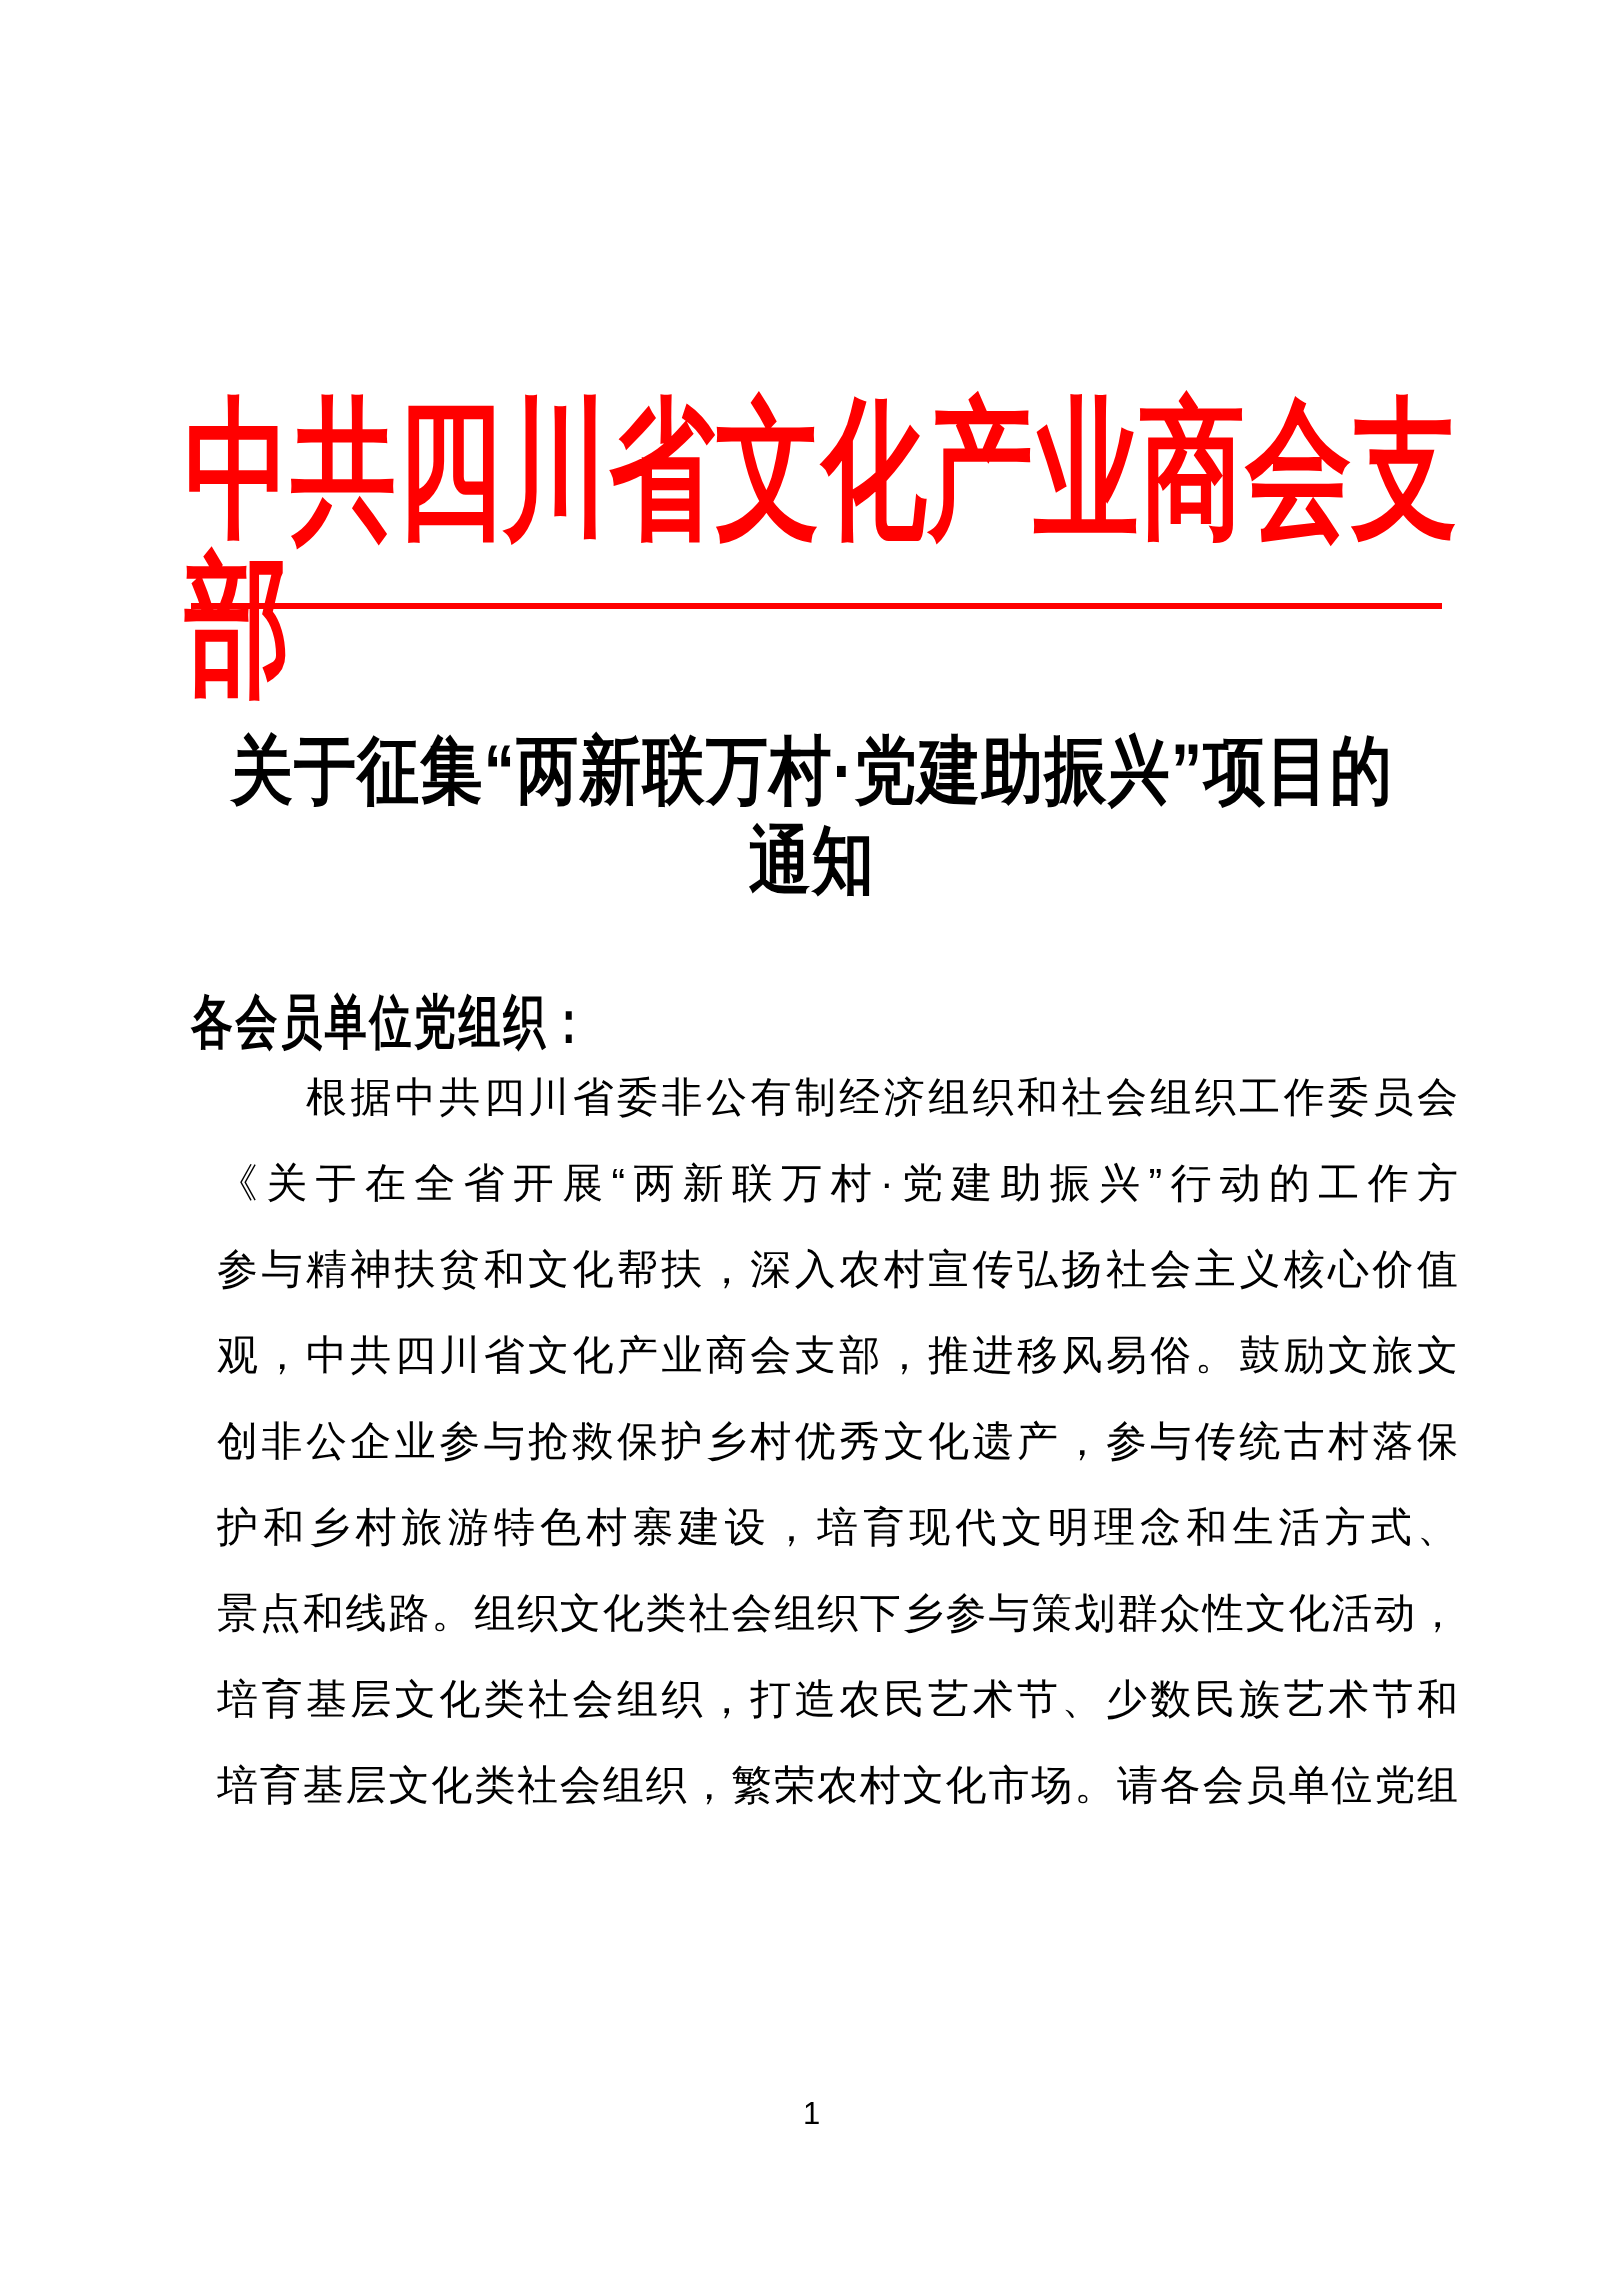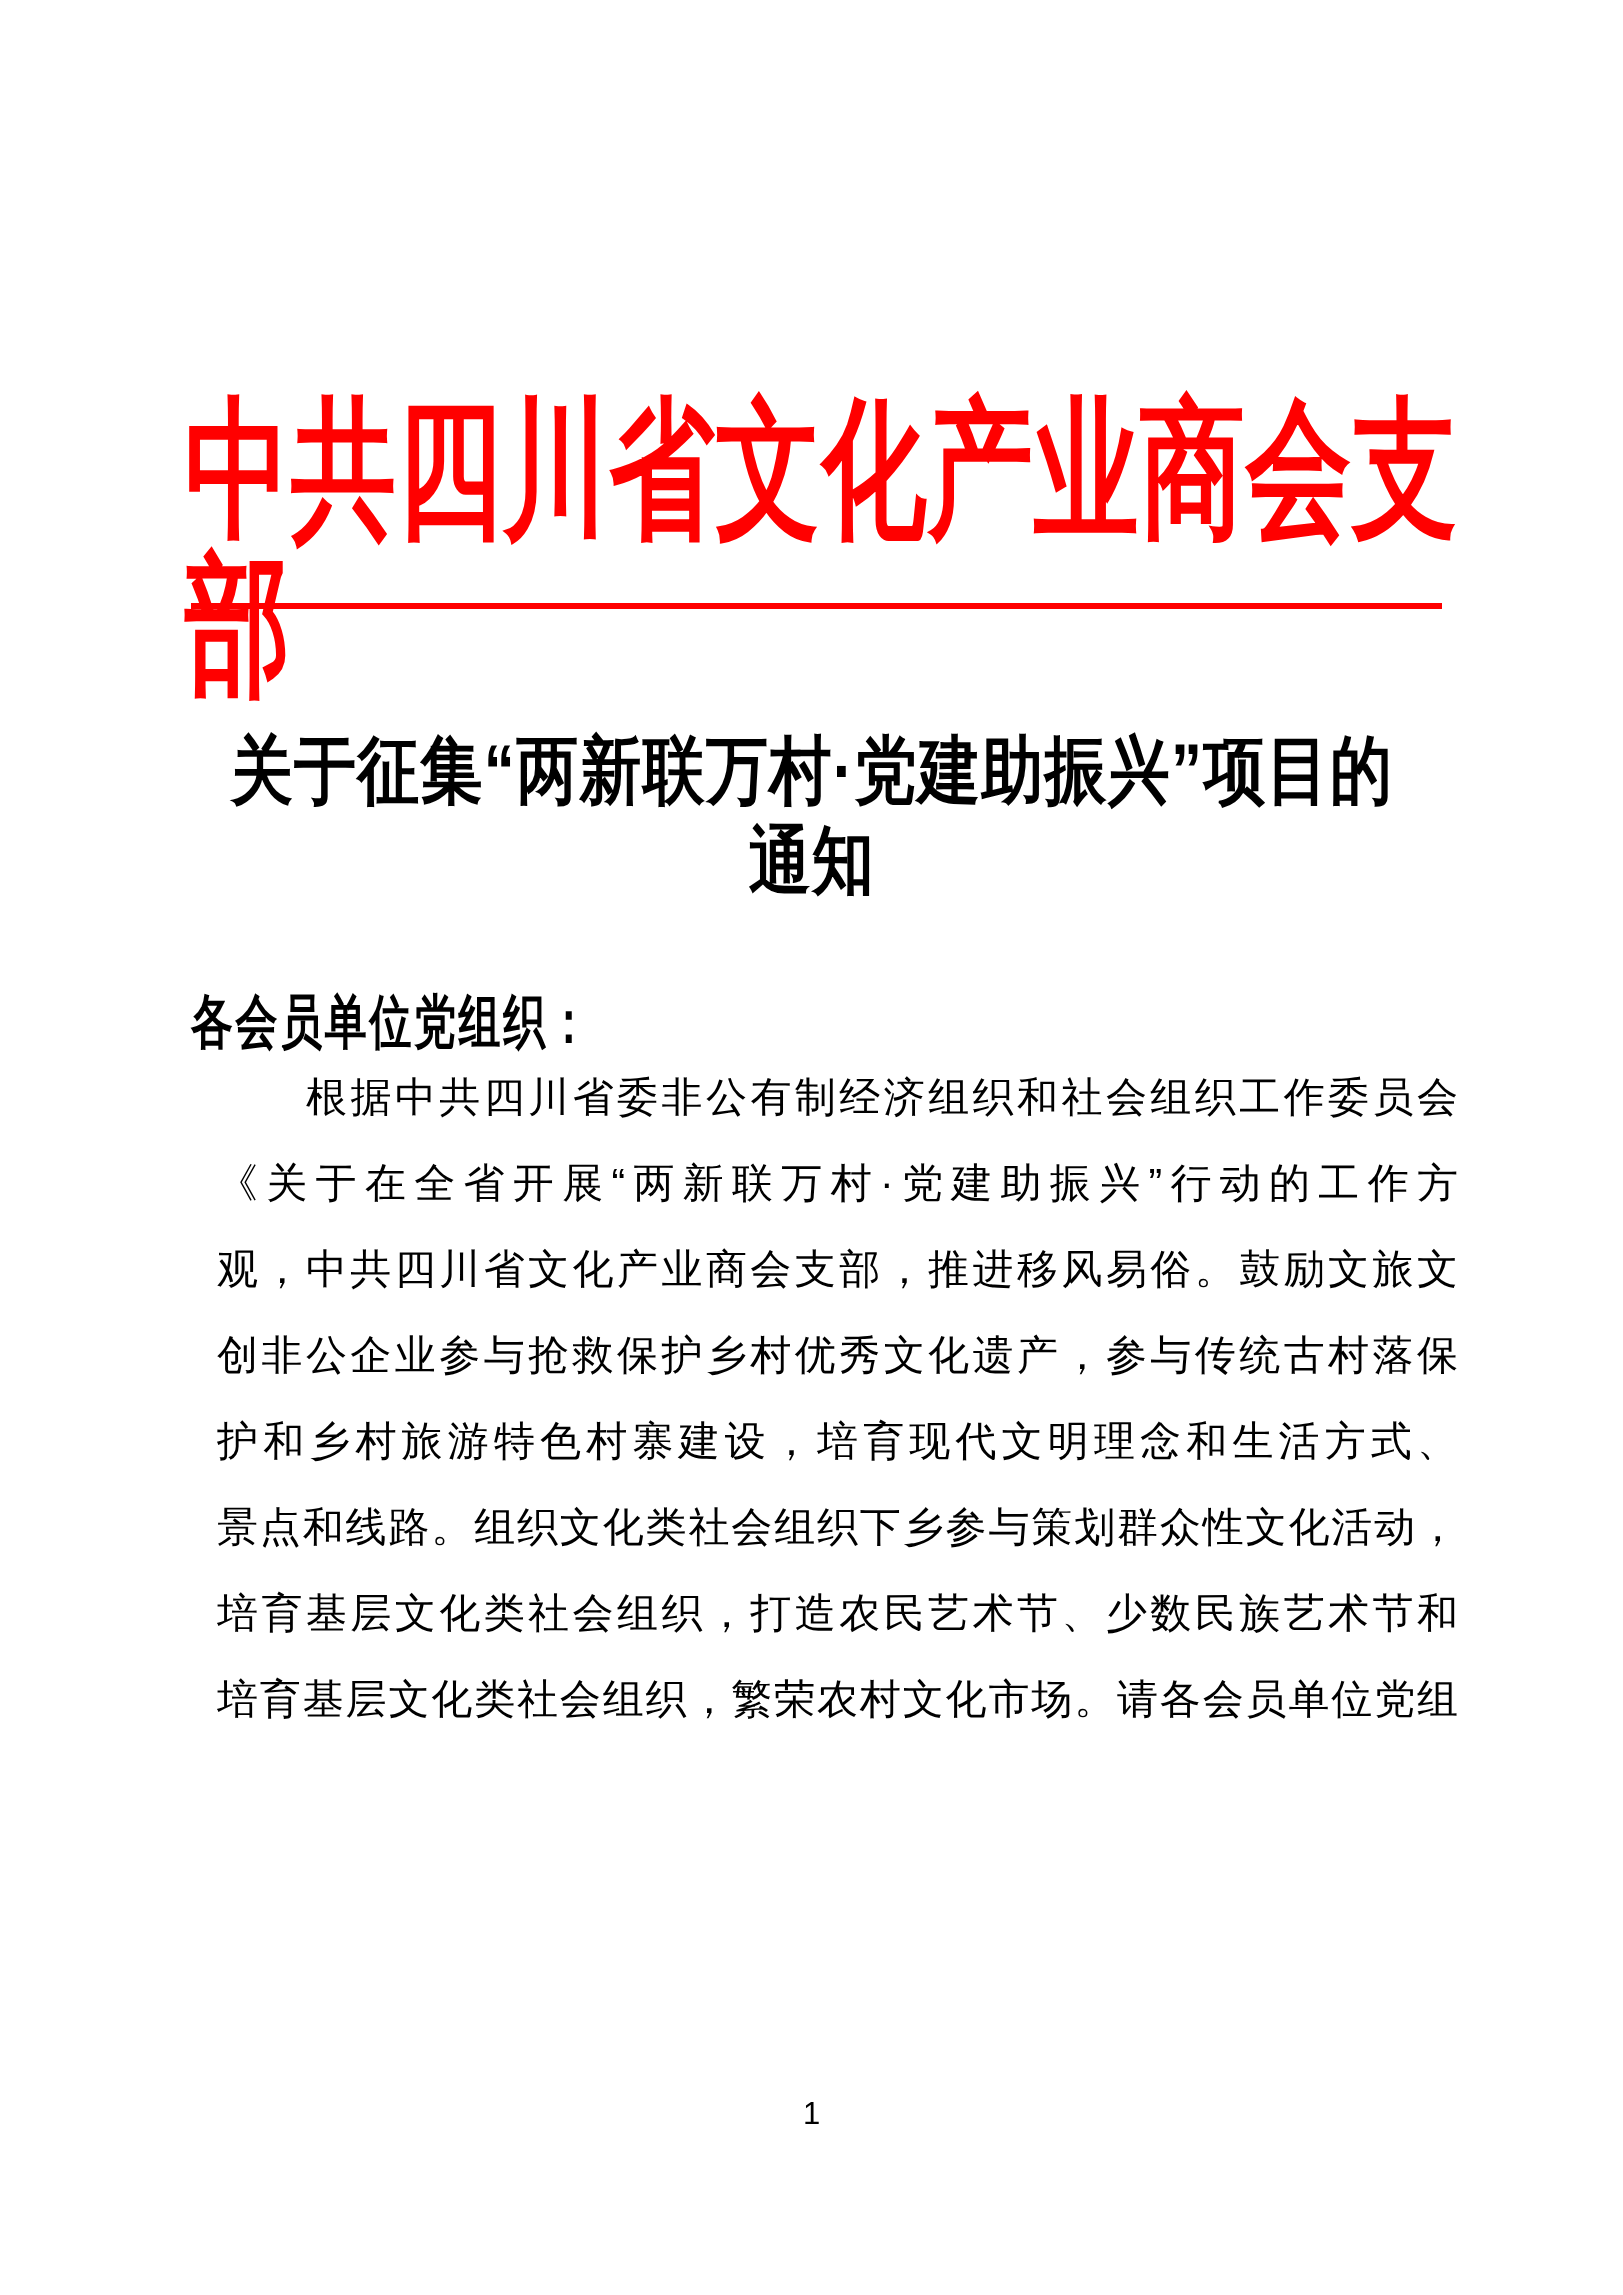--- a/index.html
+++ b/index.html
@@ -91,20 +91,21 @@
   <div class="doc-title">
     <div>关于征集“两新联万村·党建助振兴”项目的</div>
     <div>通知</div>
   </div>
 
   <div class="salutation">各会员单位党组织：</div>
 
   <div class="body-text">
     <div class="body-line indent">根据中共四川省委非公有制经济组织和社会组织工作委员会</div>
     <div class="body-line">《关于在全省开展“两新联万村·党建助振兴”行动的工作方</div>
+    <div class="body-line">参与精神扶贫和文化帮扶，深入农村宣传弘扬社会主义核心价值</div>
     <div class="body-line">观，中共四川省文化产业商会支部，推进移风易俗。鼓励文旅文</div>
     <div class="body-line">创非公企业参与抢救保护乡村优秀文化遗产，参与传统古村落保</div>
     <div class="body-line">护和乡村旅游特色村寨建设，培育现代文明理念和生活方式、</div>
     <div class="body-line">景点和线路。组织文化类社会组织下乡参与策划群众性文化活动，</div>
     <div class="body-line">培育基层文化类社会组织，打造农民艺术节、少数民族艺术节和</div>
     <div class="body-line">培育基层文化类社会组织，繁荣农村文化市场。请各会员单位党组</div>
   </div>
 
   <div class="page-number">1</div>
 

